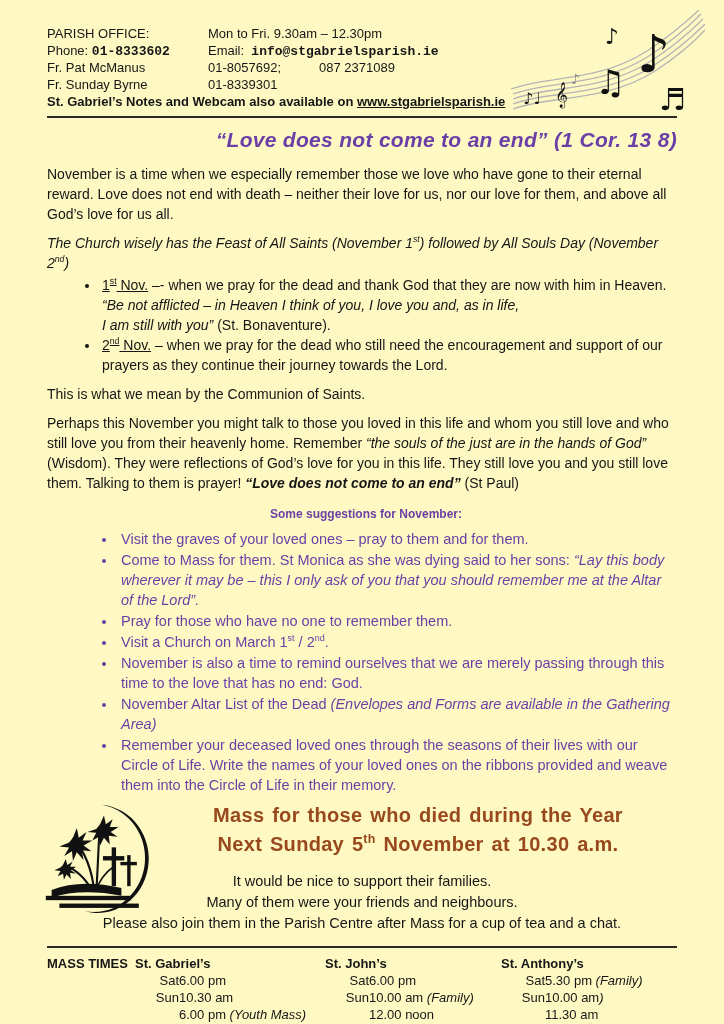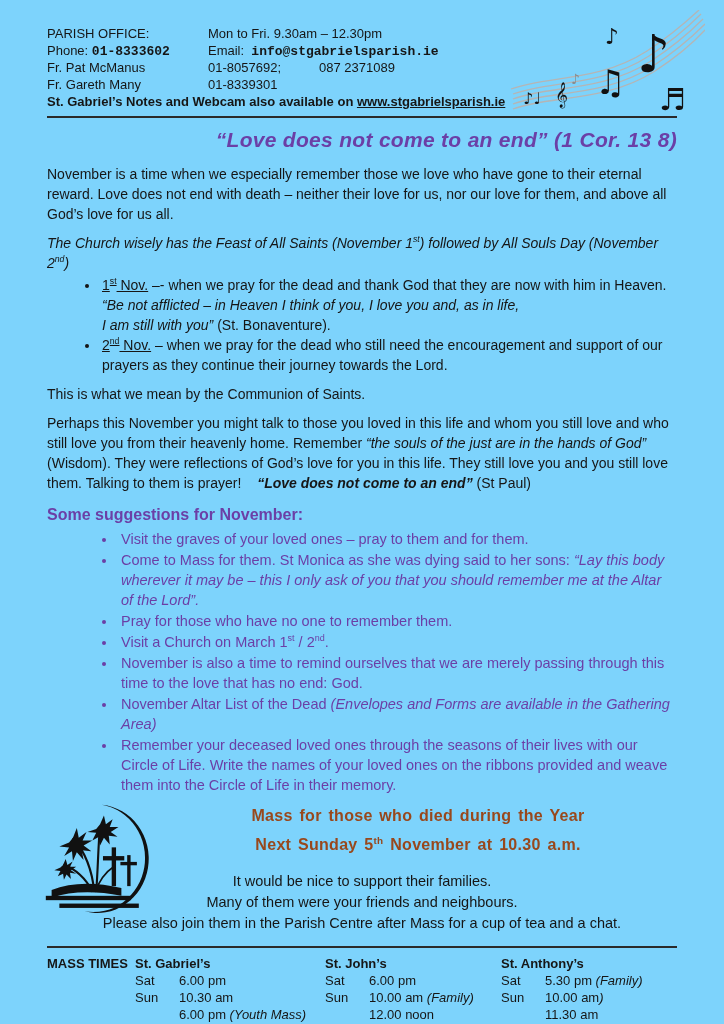--- a/index.html
+++ b/index.html
@@ -3,21 +3,21 @@
 <meta charset="utf-8">
 <style>
   :root{
     --purple:#6B3FA6;
     --brown:#98481C;
     --ink:#161616;
   }
   *{box-sizing:border-box;}
   html,body{margin:0;padding:0;background:#e8e8e8;}
   .page{
-    width:724px;height:1024px;margin:0 auto;background:#7dd3fc;
+    width:724px;height:1024px;margin:0 auto;background:#fef9c3;
     padding:26px 47px 0 47px;position:relative;overflow:hidden;
     font-family:"Liberation Sans",sans-serif;color:var(--ink);
     font-size:14px;line-height:20px;
   }
   
   .hdr{position:relative;font-size:13px;line-height:16.5px;}
   .hdr-row{display:flex;}
   .hdr-left{width:161px;flex:0 0 161px;}
   .hdr-bold{font-weight:700;font-family:Liberation Mono, monospace;}
   .hdr-gap{display:inline-block;width:38px;}
@@ -29,44 +29,44 @@
   .title{
     text-align:right;color:var(--purple);font-weight:700;font-style:italic;
     font-size:21px;line-height:28px;margin:6px 0 10px 0;letter-spacing:.3px;
   }
   
   p.body{margin:0 0 9px 0;}
   ul.blist{margin:0 0 9px 0;padding:0 0 0 53px;list-style:disc;}
   ul.blist li{margin:0;padding:0 0 0 2px;}
   sup{font-size:.62em;line-height:0;vertical-align:super;}
   .seg-i{font-style:italic;}
-  .seg-b{font-weight:700;margin-left:12px;}
+  .seg-b{font-weight:700;}
   .seg-u{text-decoration:underline;}
   
   .sugg{color:var(--purple);}
-  .sugg-h{font-weight:700;font-size:16px;line-height:21px;margin:11px 0 4px 0;}
+  .sugg-h{font-weight:700;font-size:12px;line-height:21px;margin:11px 0 4px 8px;text-align:center;}
   ul.plist{margin:0 0 6px 0;padding:0 0 0 70px;list-style:disc;font-size:14.5px;line-height:20px;}
   ul.plist li{margin:0 0 1px 0;padding:0 0 0 4px;}
   
   .announce{position:relative;margin:4px 0 2px 0;min-height:62px;}
   .memorial{position:absolute;left:-4px;top:-4px;width:118px;height:124px;}
   .announce-text{
     margin-left:112px;text-align:center;color:var(--brown);font-weight:700;
-    font-size:16px;line-height:29px;letter-spacing:.3px;word-spacing:2px;
+    font-size:20px;line-height:29px;letter-spacing:.3px;word-spacing:2px;
   }
   .support{text-align:center;font-size:14.5px;line-height:21px;margin:8px 0 12px 0;}
   
   hr.rule2{border:none;border-top:2px solid #2a2a2a;margin:0 0 7px 0;}
   .mass{display:flex;font-size:13px;line-height:17px;}
   .mt-label{flex:0 0 88px;font-weight:700;}
   .mt-col{flex:0 0 190px;}
   .mt-col.c2{flex:0 0 176px;}
   .mt-col.c3{flex:0 0 170px;}
   .mt-church{font-weight:700;}
-  .mt-day{display:inline-block;width:44px;}
+  .mt-day{display:inline-block;width:44px;text-align:right;}
   .mt-note{font-style:italic;}
 </style>
 </head>
 <body>
 
 <div class="page">
 
   <div class="hdr">
     <div class="hdr-row">
       <span class="hdr-left">PARISH OFFICE:</span>
@@ -74,21 +74,21 @@
     </div>
     <div class="hdr-row">
       <span class="hdr-left"><span>Phone:</span>&nbsp;<span class="hdr-bold">01-8333602</span></span>
       <span><span>Email:</span>&nbsp;&nbsp;<span class="hdr-bold">info@stgabrielsparish.ie</span></span>
     </div>
     <div class="hdr-row">
       <span class="hdr-left">Fr. Pat McManus</span>
       <span><span>01-8057692;</span><span class="hdr-gap"></span><span>087 2371089</span></span>
     </div>
     <div class="hdr-row">
-      <span class="hdr-left">Fr. Gareth Many</span>
+      <span class="hdr-left">Fr. Sunday Byrne</span>
       <span>01-8339301</span>
     </div>
     <div class="hdr-note">
       <span>St. Gabriel’s Notes and Webcam also available on </span><span class="hdr-url">www.stgabrielsparish.ie</span>
     </div>
 
     <svg class="music" viewBox="0 0 196 108" aria-hidden="true">
       <g fill="none" stroke="#b5b5b5" stroke-width="1.3">
         <path d="M4,84 C40,70 90,78 140,46 C160,33 178,18 192,4"></path>
         <path d="M4,89 C40,75 92,83 142,51 C162,38 180,23 194,9"></path>

